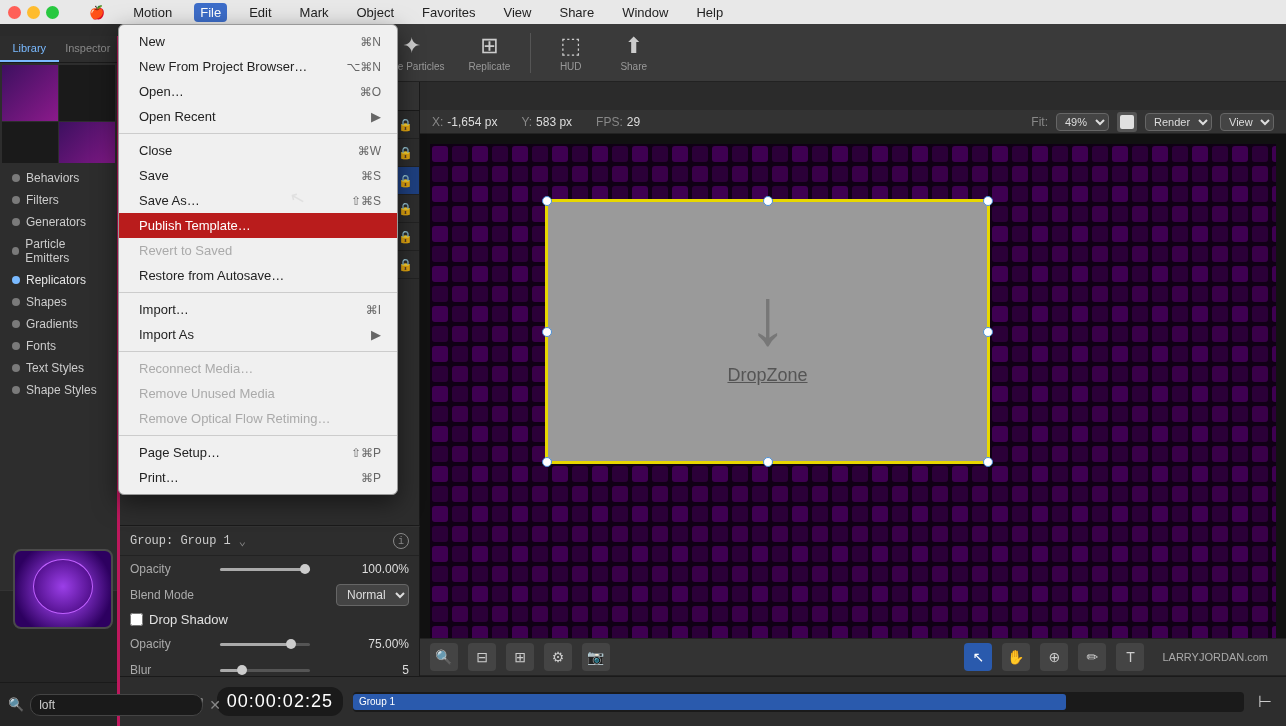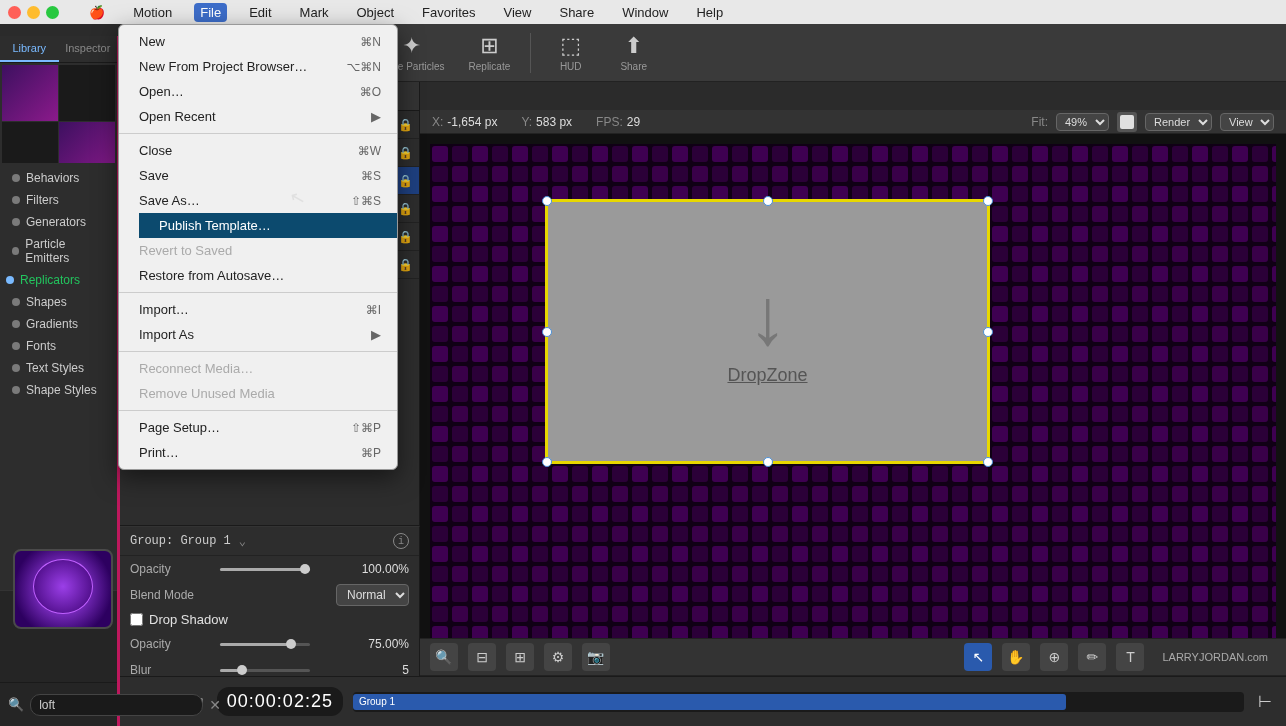--- a/index.html
+++ b/index.html
@@ -432,21 +432,21 @@
     }
 
     .menu-item-row {
       display: flex;
       align-items: center;
       padding: 5px 16px 5px 20px;
       cursor: pointer;
       color: #222;
       font-size: 13px;
     }
-    .menu-item-row.highlighted { background: #0c4a6e; color: #fff; margin-left: 20px; }
+    .menu-item-row.highlighted { background: #b91c1c; color: #fff; }
     .menu-item-row.disabled { color: #aaa; cursor: default; }
 
     .menu-shortcut {
       margin-left: auto;
       font-size: 12px;
       color: #666;
     }
 
     .menu-arrow {
       margin-left: auto;
@@ -576,21 +576,21 @@
       <span>Filters</span>
     </div>
     <div class="sidebar-item">
       <div class="dot"></div>
       <span>Generators</span>
     </div>
     <div class="sidebar-item">
       <div class="dot"></div>
       <span>Particle Emitters</span>
     </div>
-    <div class="sidebar-item" style="color:#22c55e;padding-left:6px;">
+    <div class="sidebar-item" style="color:#e5e5e5;">
       <div class="dot" style="background:#7abaff;"></div>
       <span>Replicators</span>
     </div>
     <div class="sidebar-item">
       <div class="dot"></div>
       <span>Shapes</span>
     </div>
     <div class="sidebar-item">
       <div class="dot"></div>
       <span>Gradients</span>
@@ -923,20 +923,23 @@
     <span>Import As</span>
     <span class="menu-arrow">▶</span>
   </div>
   <div class="menu-separator"></div>
   <div class="menu-item-row disabled">
     <span>Reconnect Media…</span>
   </div>
   <div class="menu-item-row disabled">
     <span>Remove Unused Media</span>
   </div>
+  <div class="menu-item-row disabled">
+    <span>Remove Optical Flow Retiming…</span>
+  </div>
   <div class="menu-separator"></div>
   <div class="menu-item-row">
     <span>Page Setup…</span>
     <span class="menu-shortcut">⇧⌘P</span>
   </div>
   <div class="menu-item-row">
     <span>Print…</span>
     <span class="menu-shortcut">⌘P</span>
   </div>
 </div>

